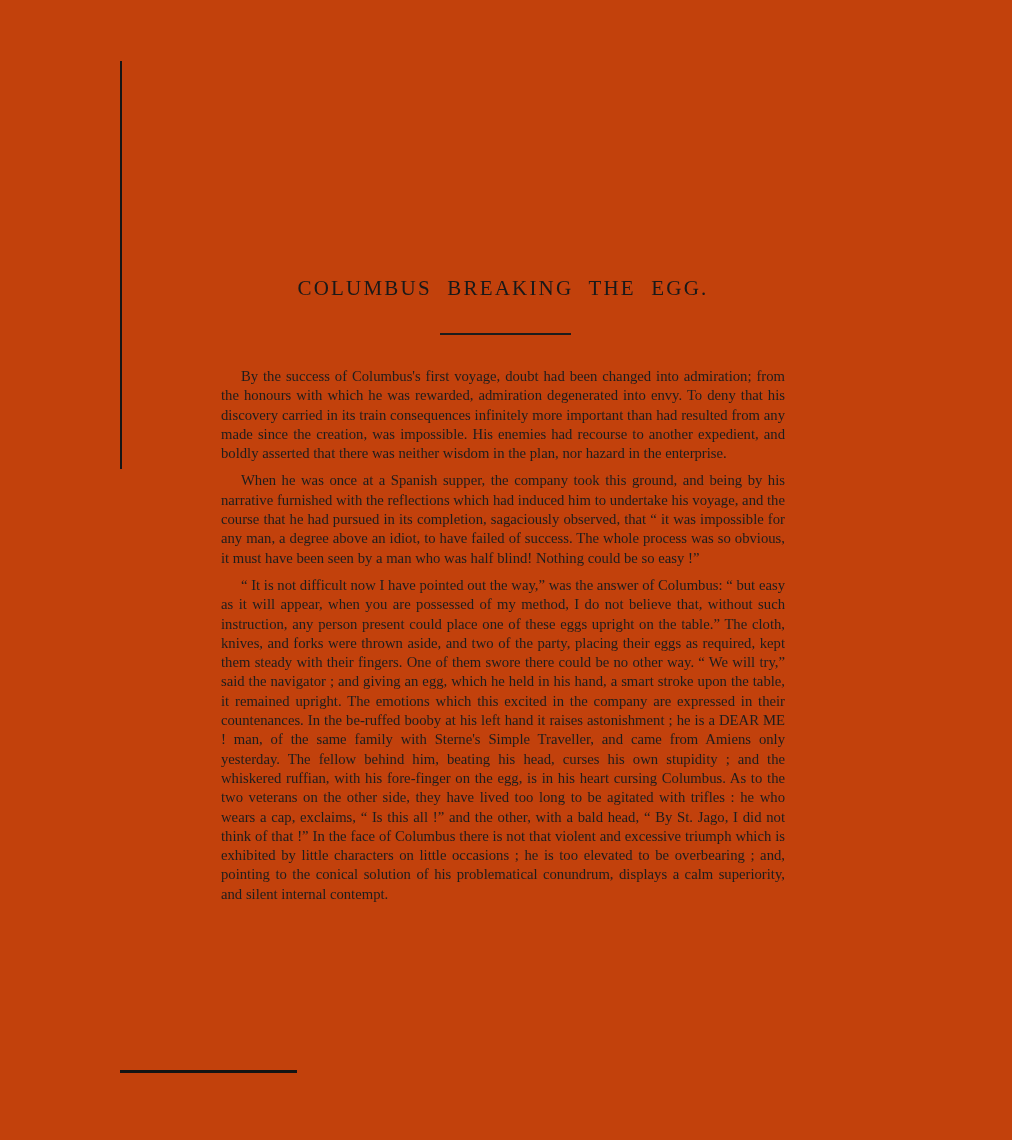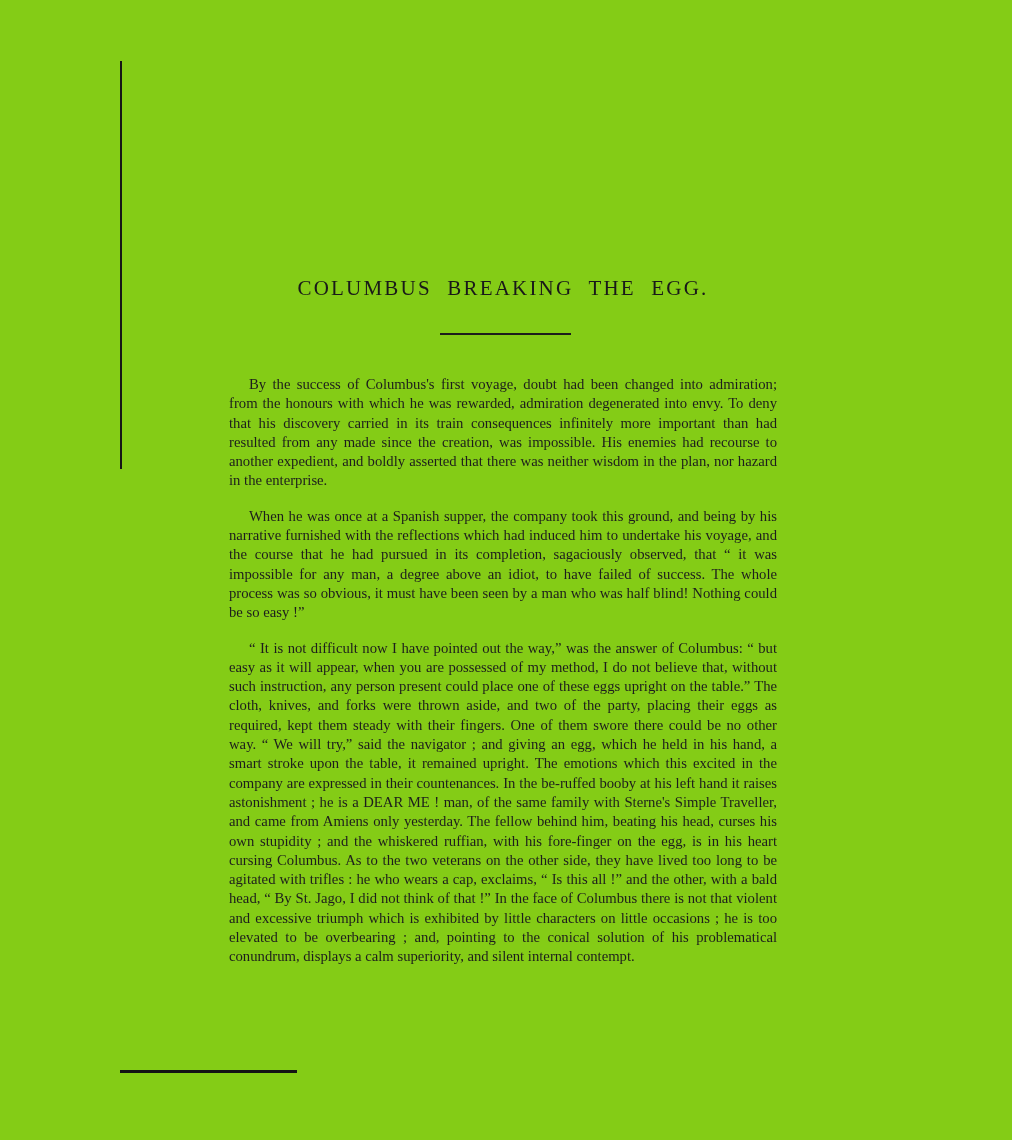--- a/index.html
+++ b/index.html
@@ -10,21 +10,21 @@
   body {
     width: 1012px;
     height: 1140px;
     position: relative;
     font-family: "Liberation Serif", serif;
     overflow: hidden;
   }
   .page {
     position: absolute;
     inset: 0;
-    background: #84cc16;
+    background: #c2410c;
   }
   .left-rule {
     position: absolute;
     left: 120px;
     top: 61px;
     width: 2px;
     height: 408px;
     background: #161616;
   }
   .title {
@@ -54,21 +54,21 @@
     position: absolute;
     left: 213px;
     top: 359px;
     width: 580px;
     font-size: 14.7px;
     line-height: 19.3px;
     color: #1d1d1d;
     text-align: justify;
   }
   .para {
-    margin: 16px;
+    margin: 8px;
     text-indent: 20px;
   }
   .footer-rule {
     position: absolute;
     left: 120px;
     top: 1070px;
     width: 177px;
     height: 3px;
     background: #141414;
   }

